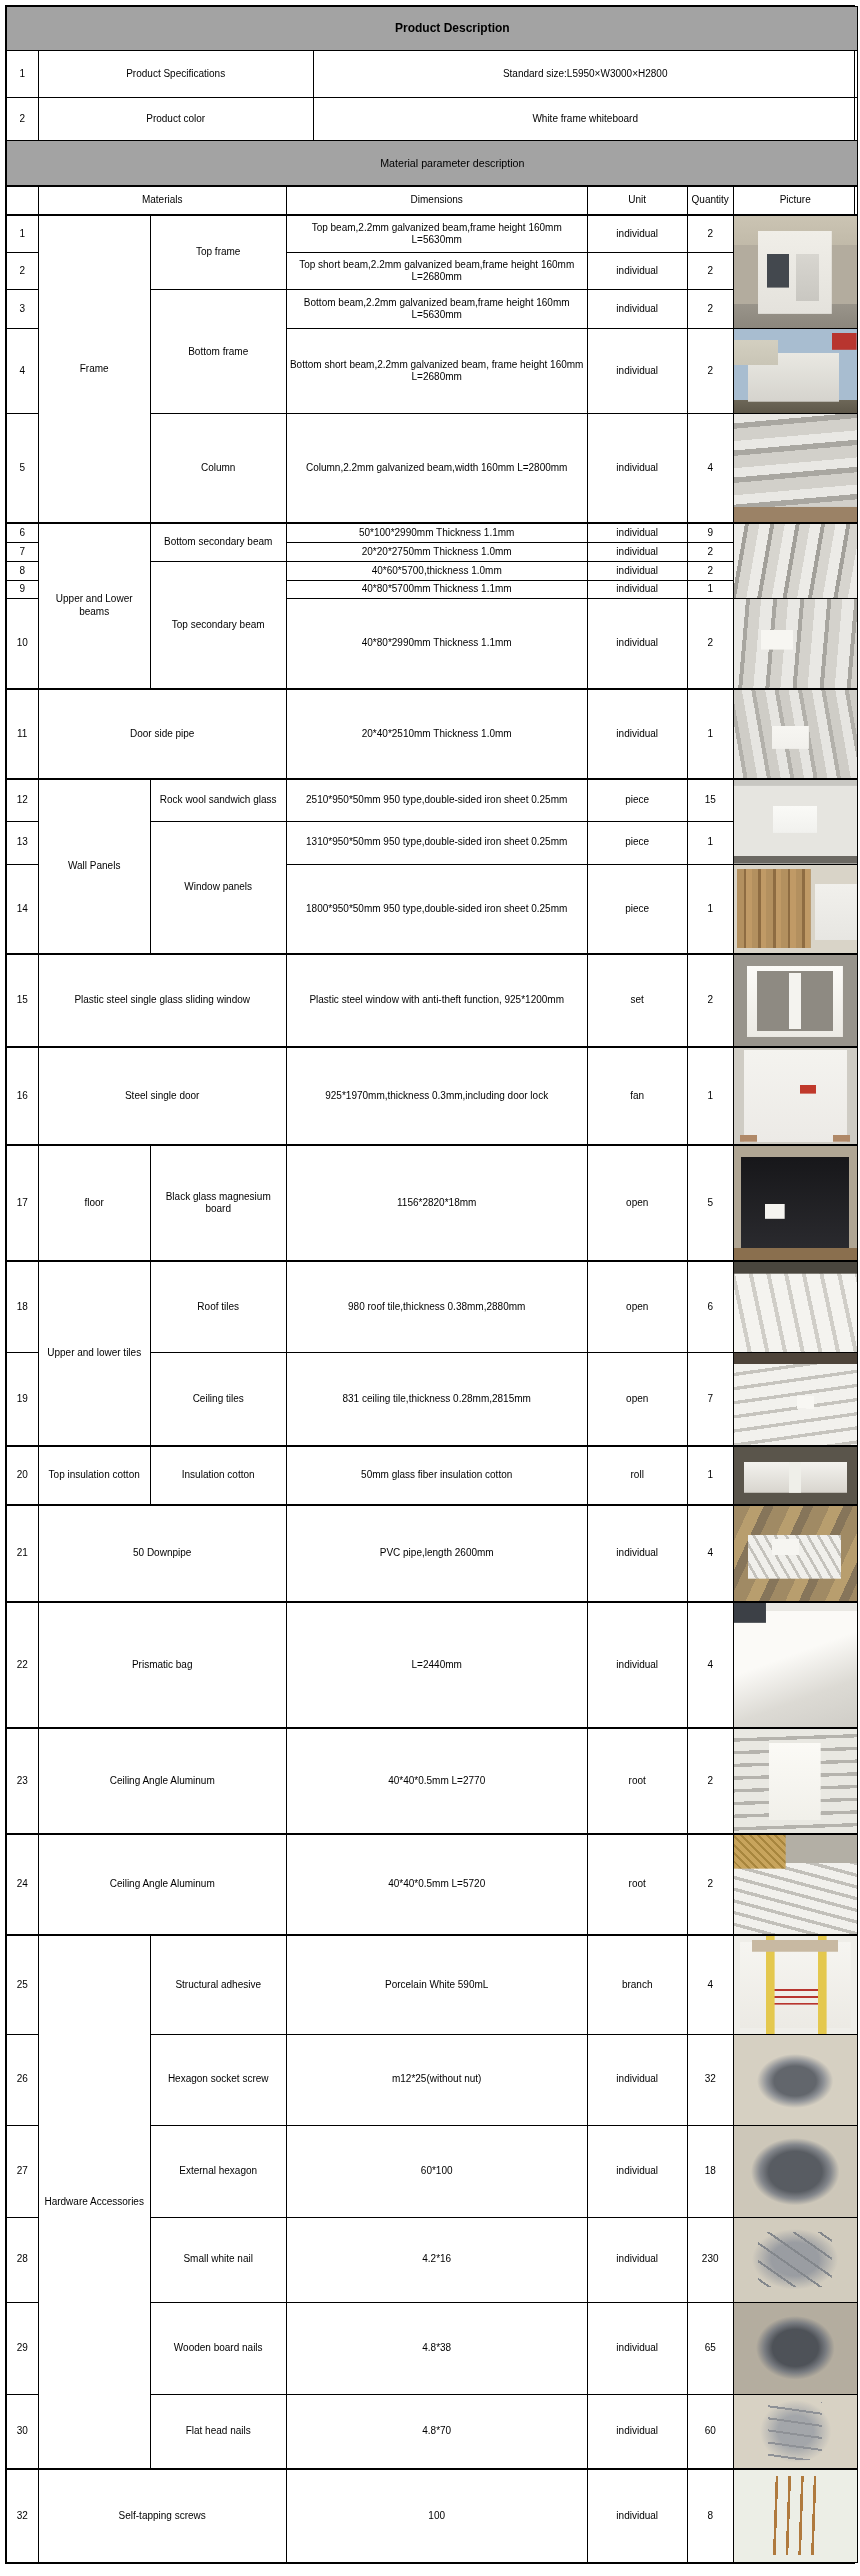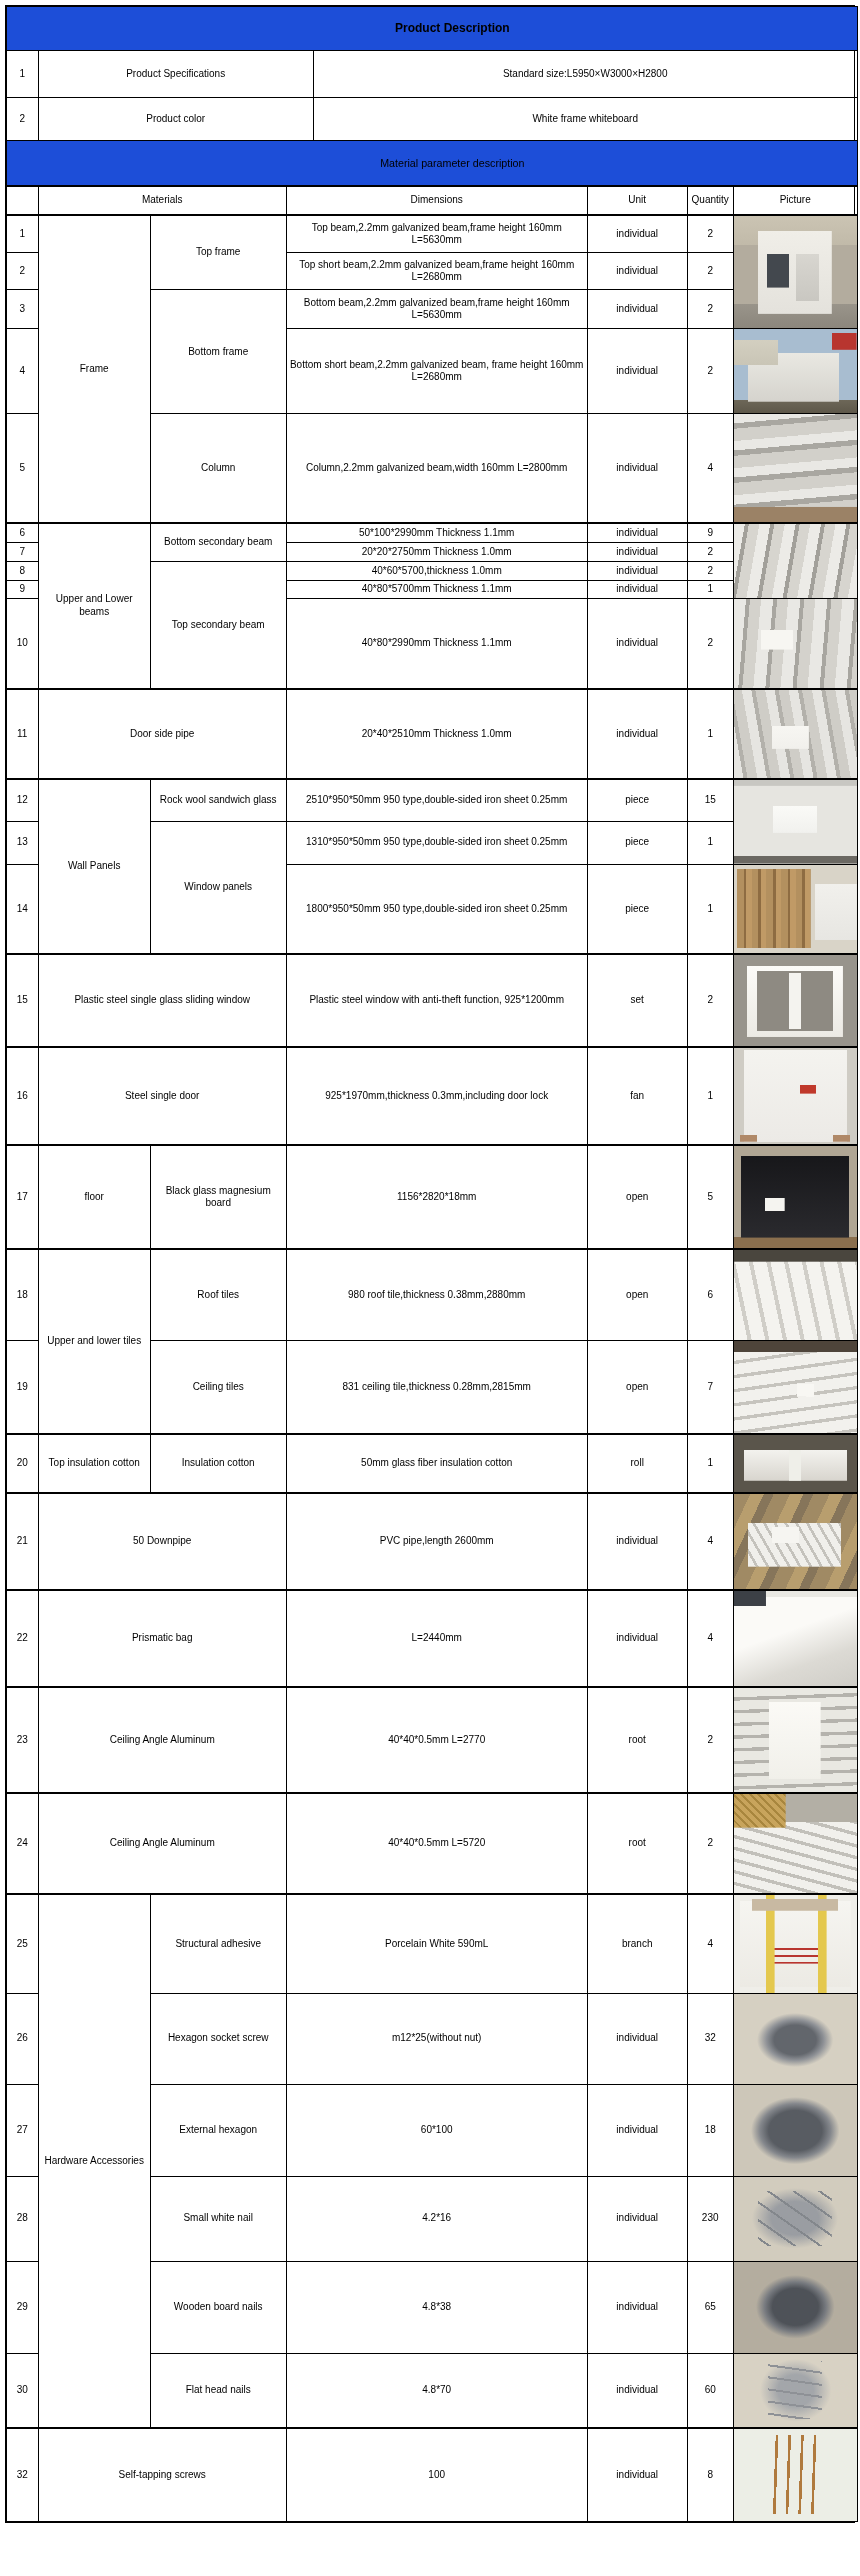--- a/index.html
+++ b/index.html
@@ -4,21 +4,21 @@
 <style>
   html,body{margin:0;padding:0;background:#fff;}
   body{width:860px;font-family:"Liberation Sans",sans-serif;color:#000;}
   .sheet{padding:5.3px 4.7px 0 4.7px;}
   .outer{border:1.3px solid #000;}
   table{border-collapse:collapse;table-layout:fixed;width:100%;}
   td,th{border:1.3px solid #000;text-align:center;vertical-align:middle;
         padding:0.7px 2.7px;font-size:10px;font-weight:400;line-height:1.25;
         overflow:hidden;word-wrap:break-word;}
   .title-cell{font-size:13.3px;font-weight:bold;}
-  .blue{background:#1d4ed8;padding-left:44px;}
+  .blue{background:#a3a3a3;padding-left:44px;}
   .blue-bold{font-size:12px;font-weight:bold;}
   .blue-reg{font-size:10.7px;font-weight:400;}
   tr.gt td{border-top:2px solid #000;}
   .pic{padding:0;background-repeat:no-repeat;background-color:#b5b0a4;}
 
   .ph-a{background-color:#b3ac9e;background-image:
     linear-gradient(#43484e,#43484e),linear-gradient(#d8d6d0,#c9c7c1),
     linear-gradient(#f0eee8,#e4e2dc),linear-gradient(#cbc4b3,#c1baa9),
     linear-gradient(#99948a,#8b867c);
     background-position:33% 48%,63% 58%,50% 52%,50% 0,50% 100%;
@@ -290,21 +290,21 @@
 
   <tr style="height:98px" class="gt">
     <td>16</td>
     <td colspan="2">Steel single door</td>
     <td>925*1970mm,thickness 0.3mm,including door lock</td>
     <td>fan</td>
     <td>1</td>
     <td class="pic ph-j"></td>
   </tr>
 
-  <tr style="height:104px" class="gt">
+  <tr style="height:116px" class="gt">
     <td>17</td>
     <td>floor</td>
     <td>Black glass magnesium board</td>
     <td>1156*2820*18mm</td>
     <td>open</td>
     <td>5</td>
     <td class="pic ph-k"></td>
   </tr>
 
   <tr style="height:91px" class="gt">
@@ -337,21 +337,21 @@
 
   <tr style="height:97px" class="gt">
     <td>21</td>
     <td colspan="2">50 Downpipe</td>
     <td>PVC pipe,length 2600mm</td>
     <td>individual</td>
     <td>4</td>
     <td class="pic ph-o"></td>
   </tr>
 
-  <tr style="height:97px" class="gt">
+  <tr style="height:126px" class="gt">
     <td>22</td>
     <td colspan="2">Prismatic bag</td>
     <td>L=2440mm</td>
     <td>individual</td>
     <td>4</td>
     <td class="pic ph-p"></td>
   </tr>
 
   <tr style="height:106px" class="gt">
     <td>23</td>

